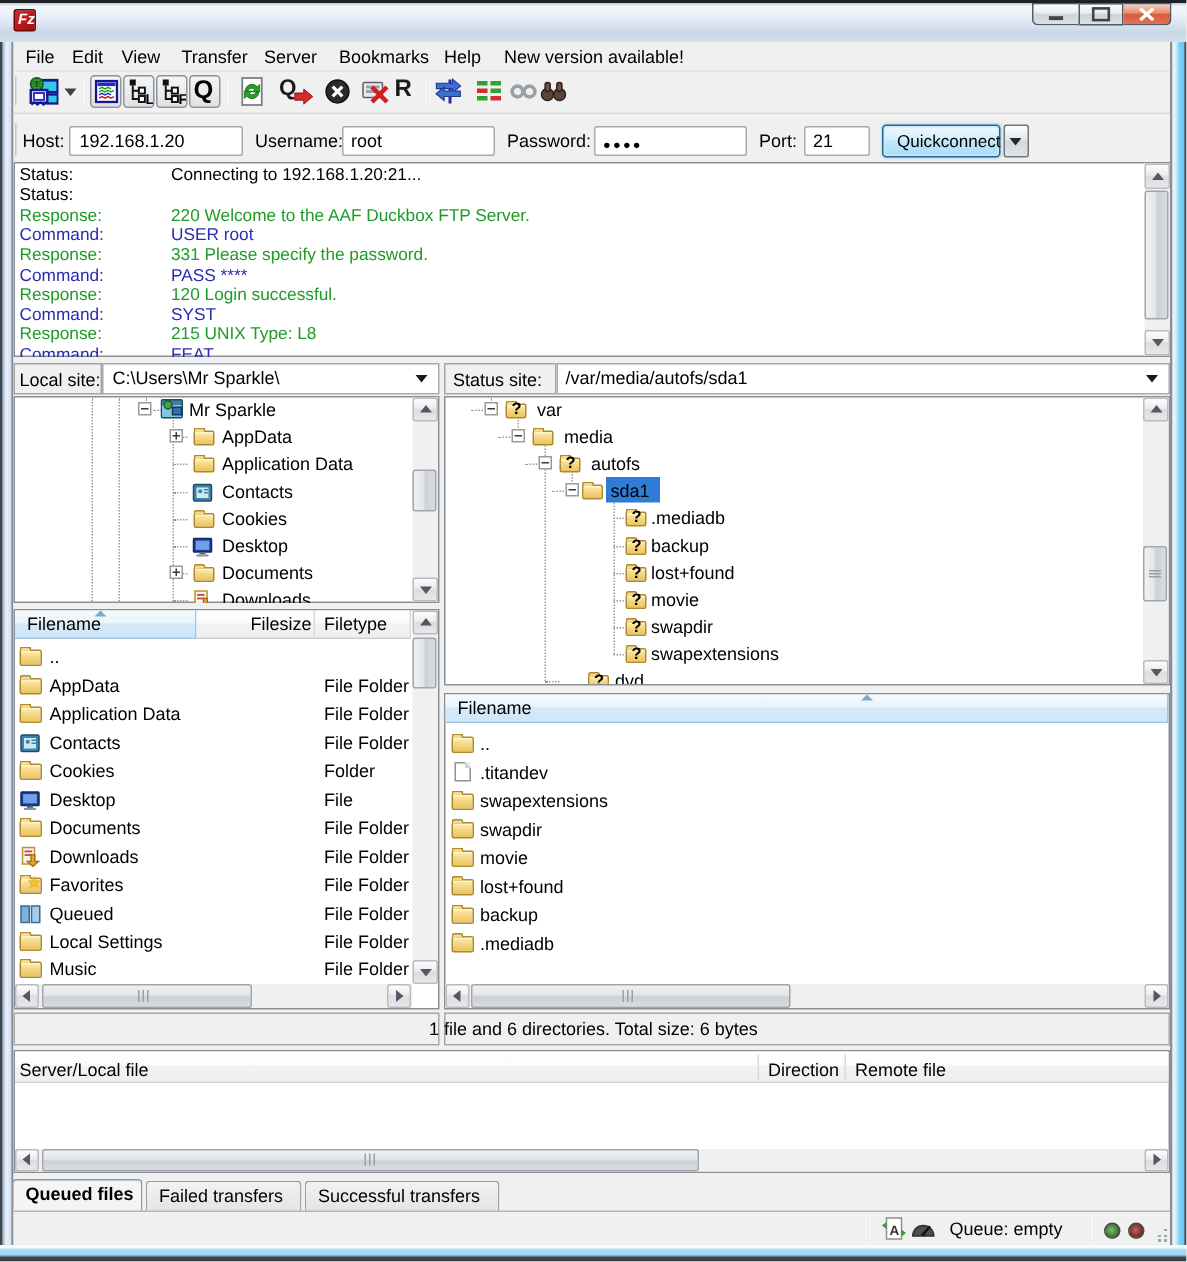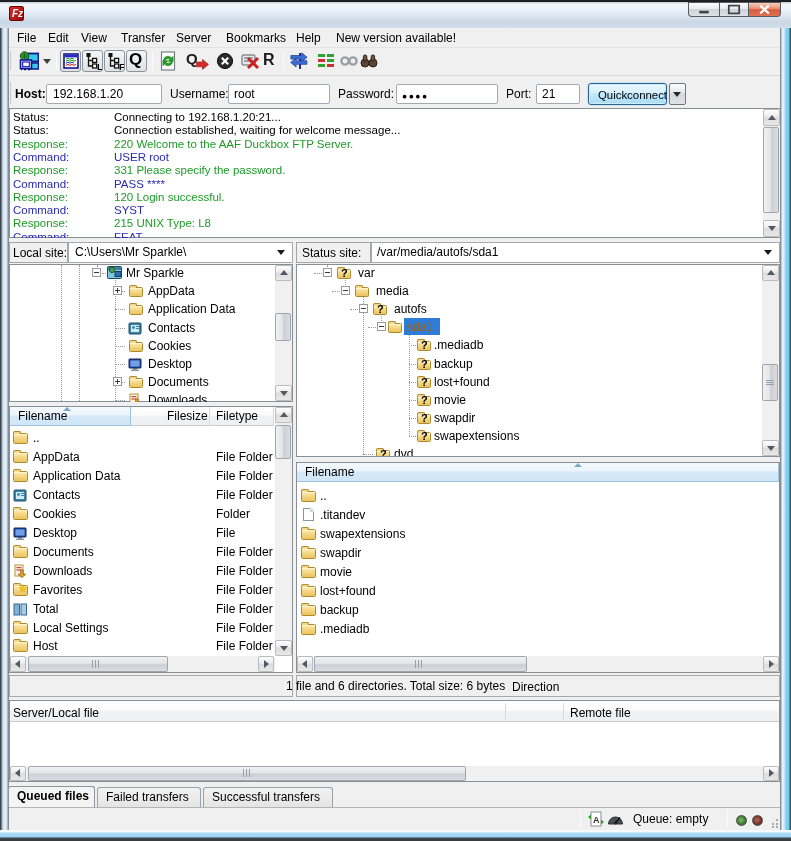--- a/index.html
+++ b/index.html
@@ -179,42 +179,41 @@
   </svg>
   <svg class="abs" style="left:360px;top:52px;" width="18" height="18" viewBox="0 0 18 18">
     <circle cx="5" cy="11" r="4" fill="#5a4436" stroke="#2e2218"></circle>
     <circle cx="13" cy="11" r="4" fill="#5a4436" stroke="#2e2218"></circle>
     <rect x="3.4" y="3" width="3.4" height="6" rx="1.6" fill="#6b5242" stroke="#2e2218"></rect>
     <rect x="11.2" y="3" width="3.4" height="6" rx="1.6" fill="#6b5242" stroke="#2e2218"></rect>
   </svg>
   <div class="abs" style="left:9px;top:75px;width:771px;height:1px;background:#dadada;"></div>
 
   <div class="grip" style="left:10px;top:82px;height:22px;"></div>
-  <div class="t" style="left:15px;top:87px;font-weight:bold;">Host:</div>
+  <div class="t" style="left:15px;top:87px;">Host:</div>
   <div class="fld" style="left:46px;top:84px;width:116px;height:20px;"></div>
   <div class="t" style="left:53px;top:87px;">192.168.1.20</div>
   <div class="t" style="left:170px;top:87px;">Username:</div>
   <div class="fld" style="left:228px;top:84px;width:102px;height:20px;"></div>
   <div class="t" style="left:234px;top:87px;">root</div>
   <div class="t" style="left:338px;top:87px;">Password:</div>
   <div class="fld" style="left:396px;top:84px;width:102px;height:20px;"></div>
   <div class="t" style="left:402px;top:89px;font-size:8.5px;letter-spacing:1.5px;">●●●●</div>
   <div class="t" style="left:506px;top:87px;">Port:</div>
   <div class="fld" style="left:536px;top:84px;width:44px;height:20px;"></div>
   <div class="t" style="left:542px;top:87px;">21</div>
   <div class="abs" style="left:588px;top:83px;width:79px;height:22px;border:1px solid #2c628b;border-radius:3px;background:linear-gradient(180deg,#edf8fe,#d5effc 45%,#bfe7fa 50%,#a9ddf6);box-shadow:inset 0 0 0 1px #cdecfb, 0 0 2px #7fc8ef;"></div>
   <div class="t" style="left:598px;top:88px;font-size:11.4px;">Quickconnect</div>
   <div class="abs" style="left:669px;top:83px;width:17px;height:22px;border:1px solid #70767c;border-radius:2px;background:linear-gradient(180deg,#fdfdfd,#e4e7ea 45%,#d3d8dd 50%,#e0e4e8);"></div>
   <div class="arr" style="left:673px;top:92px;border-left:4px solid transparent;border-right:4px solid transparent;border-top:5px solid #26282a;"></div>
 
   <div class="panel" style="left:9px;top:108px;width:771px;height:130px;"></div>
   <div class="t11" style="left:13px;top:111px;color:#000;">Status:</div>
     <div class="t11" style="left:114px;top:111px;color:#000;">Connecting to 192.168.1.20:21...</div>
   <div class="t11" style="left:13px;top:124.3px;color:#000;">Status:</div>
-    <div class="t11" style="left:114px;top:124.3px;color:#000;">Connection established, waiting for welcome message...</div>
   <div class="t11" style="left:13px;top:137.6px;color:#1e9b27;">Response:</div>
     <div class="t11" style="left:114px;top:137.6px;color:#1e9b27;">220 Welcome to the AAF Duckbox FTP Server.</div>
   <div class="t11" style="left:13px;top:150.9px;color:#2a2ab4;">Command:</div>
     <div class="t11" style="left:114px;top:150.9px;color:#2a2ab4;">USER root</div>
   <div class="t11" style="left:13px;top:164.2px;color:#1e9b27;">Response:</div>
     <div class="t11" style="left:114px;top:164.2px;color:#1e9b27;">331 Please specify the password.</div>
   <div class="t11" style="left:13px;top:177.5px;color:#2a2ab4;">Command:</div>
     <div class="t11" style="left:114px;top:177.5px;color:#2a2ab4;">PASS ****</div>
   <div class="t11" style="left:13px;top:190.8px;color:#1e9b27;">Response:</div>
     <div class="t11" style="left:114px;top:190.8px;color:#1e9b27;">120 Login successful.</div>
@@ -338,40 +337,40 @@
       <i></i>
     </div>
   <div class="fd qm" style="left:373px;top:305px;"></div>
   <div class="t" style="left:394px;top:302px;text-align:right;">autofs</div>
   <div class="doth" style="left:368px;top:327.2px;width:8px;"></div>
   <div class="exp" style="left:377px;top:322.2px;">
       <i></i>
     </div>
   <div class="fd" style="left:388px;top:323.2px;"></div>
   <div class="abs" style="left:404px;top:318.2px;width:36px;height:17px;background:#2e7cd6;"></div>
-  <div class="t" style="left:407px;top:320.2px;color:#a16207;">sda1</div>
+  <div class="t" style="left:407px;top:320.2px;color:#000000;">sda1</div>
   <div class="doth" style="left:409px;top:345.4px;width:7px;"></div>
   <div class="fd qm" style="left:417px;top:341.4px;"></div>
   <div class="t" style="left:434px;top:338.4px;">.mediadb</div>
   <div class="doth" style="left:409px;top:363.6px;width:7px;"></div>
   <div class="fd qm" style="left:417px;top:359.6px;"></div>
   <div class="t" style="left:434px;top:356.6px;">backup</div>
   <div class="doth" style="left:409px;top:381.8px;width:7px;"></div>
   <div class="fd qm" style="left:417px;top:377.8px;"></div>
   <div class="t" style="left:434px;top:374.8px;">lost+found</div>
   <div class="doth" style="left:409px;top:400px;width:7px;"></div>
   <div class="fd qm" style="left:417px;top:396px;"></div>
   <div class="t" style="left:434px;top:393px;">movie</div>
   <div class="doth" style="left:409px;top:418.2px;width:7px;"></div>
   <div class="fd qm" style="left:417px;top:414.2px;"></div>
   <div class="t" style="left:434px;top:411.2px;">swapdir</div>
   <div class="doth" style="left:409px;top:436.4px;width:7px;"></div>
   <div class="fd qm" style="left:417px;top:432.4px;"></div>
   <div class="t" style="left:434px;top:429.4px;">swapextensions</div>
-  <div class="abs" style="left:297px;top:446px;width:462px;height:10px;overflow:hidden;">
+  <div class="abs" style="left:313px;top:446px;width:462px;height:10px;overflow:hidden;">
     <div class="fd qm" style="left:79px;top:4px;"></div>
     <div class="t" style="left:97px;top:1px;">dvd</div>
   </div>
   <div class="doth" style="left:363px;top:454px;width:10px;"></div>
 
   <div class="sbv" style="left:762px;top:265px;width:17px;height:191px;"></div>
   <div class="sbb" style="left:762px;top:265px;width:17px;height:16px;"></div>
   <div class="arr" style="left:767px;top:270px;border-left:4px solid transparent;border-right:4px solid transparent;border-bottom:5px solid #505a66;"></div>
   <div class="sbb" style="left:762px;top:440px;width:17px;height:16px;"></div>
   <div class="arr" style="left:767px;top:446px;border-left:4px solid transparent;border-right:4px solid transparent;border-top:5px solid #505a66;"></div>
@@ -428,27 +427,27 @@
   <div class="t" style="left:33px;top:563.65px;">Downloads</div>
   <div class="t" style="left:216px;top:563.65px;">File Folder</div>
   <div class="fd" style="left:13px;top:584.6px;width:15px;height:11px;"></div>
   <div class="abs" style="left:18px;top:581.6px;font-size:11px;color:#f5c518;text-shadow:0 0 1px #a07800;">★</div>
   <div class="t" style="left:33px;top:582.6px;">Favorites</div>
   <div class="t" style="left:216px;top:582.6px;">File Folder</div>
   <svg class="abs" style="left:13px;top:602.55px;" width="15" height="13" viewBox="0 0 15 13">
       <rect x="1" y="1" width="5.5" height="11" fill="#7fb2d9" stroke="#3a6a94"></rect>
       <rect x="8" y="1" width="5.5" height="11" fill="#a8cce8" stroke="#3a6a94"></rect>
     </svg>
-  <div class="t" style="left:33px;top:601.55px;">Total</div>
+  <div class="t" style="left:33px;top:601.55px;">Queued</div>
   <div class="t" style="left:216px;top:601.55px;">File Folder</div>
   <div class="fd" style="left:13px;top:622.5px;width:15px;height:11px;"></div>
   <div class="t" style="left:33px;top:620.5px;">Local Settings</div>
   <div class="t" style="left:216px;top:620.5px;">File Folder</div>
   <div class="fd" style="left:13px;top:641.45px;width:15px;height:11px;"></div>
-  <div class="t" style="left:33px;top:639.45px;">Host</div>
+  <div class="t" style="left:33px;top:639.45px;">Music</div>
   <div class="t" style="left:216px;top:639.45px;">File Folder</div>
 
   <div class="sbv" style="left:275px;top:407px;width:17px;height:249px;"></div>
   <div class="sbb" style="left:275px;top:407px;width:17px;height:16px;"></div>
   <div class="arr" style="left:280px;top:412px;border-left:4px solid transparent;border-right:4px solid transparent;border-bottom:5px solid #505a66;"></div>
   <div class="sbb" style="left:275px;top:640px;width:17px;height:16px;"></div>
   <div class="arr" style="left:280px;top:646px;border-left:4px solid transparent;border-right:4px solid transparent;border-top:5px solid #505a66;"></div>
   <div class="thv" style="left:275px;top:425px;width:16px;height:34px;"></div>
 
   <div class="sbv" style="left:10px;top:656px;width:265px;height:16px;"></div>
@@ -491,21 +490,21 @@
   <div class="abs" style="left:415px;top:660px;width:1px;height:8px;background:#98a0a8;box-shadow:3px 0 0 #98a0a8,6px 0 0 #98a0a8;"></div>
 
   <div class="sbar" style="left:296px;top:675px;width:484px;height:22px;"></div>
   <div class="t" style="left:286px;top:679px;text-align:center;">1 file and 6 directories. Total size: 6 bytes</div>
 
   <div class="panel" style="left:9px;top:700px;width:771px;height:82px;"></div>
   <div class="abs" style="left:10px;top:701px;width:769px;height:21px;background:linear-gradient(180deg,#ffffff,#fbfbfc 45%,#f1f2f3 50%,#eeeff0);border-bottom:1px solid #cdcdcd;"></div>
   <div class="abs" style="left:505px;top:703px;width:1px;height:17px;background:#d9d9d9;"></div>
   <div class="abs" style="left:563px;top:703px;width:1px;height:17px;background:#d9d9d9;"></div>
   <div class="t" style="left:13px;top:706px;">Server/Local file</div>
-  <div class="t" style="left:512px;top:680px;">Direction</div>
+  <div class="t" style="left:512px;top:706px;">Direction</div>
   <div class="t" style="left:570px;top:706px;">Remote file</div>
   <div class="sbv" style="left:10px;top:766px;width:769px;height:15px;"></div>
   <div class="sbb" style="left:10px;top:766px;width:16px;height:15px;"></div>
   <div class="arr" style="left:15px;top:769px;border-top:4px solid transparent;border-bottom:4px solid transparent;border-right:5px solid #505a66;"></div>
   <div class="sbb" style="left:763px;top:766px;width:16px;height:15px;"></div>
   <div class="arr" style="left:769px;top:769px;border-top:4px solid transparent;border-bottom:4px solid transparent;border-left:5px solid #505a66;"></div>
   <div class="thh" style="left:28px;top:766px;width:438px;height:15px;"></div>
   <div class="abs" style="left:243px;top:769px;width:1px;height:8px;background:#98a0a8;box-shadow:3px 0 0 #98a0a8,6px 0 0 #98a0a8;"></div>
 
   <div class="abs" style="left:8px;top:786px;width:87px;height:21px;background:#f4f4f4;border:1px solid #8e9499;border-bottom:none;border-radius:3px 3px 0 0;"></div>

